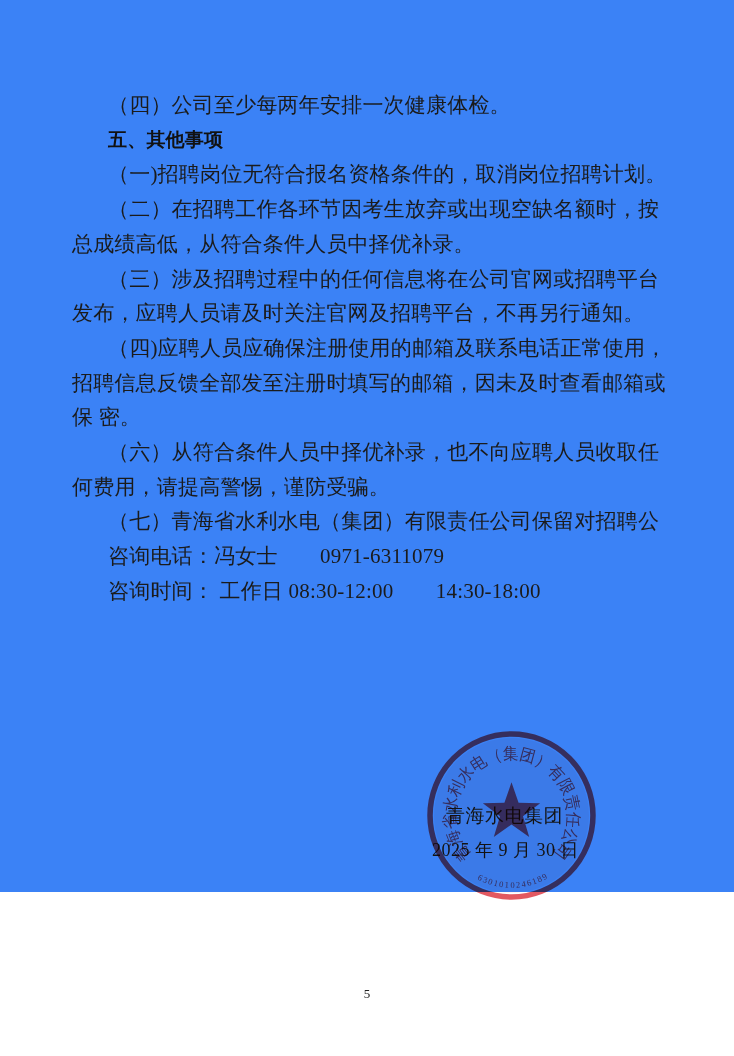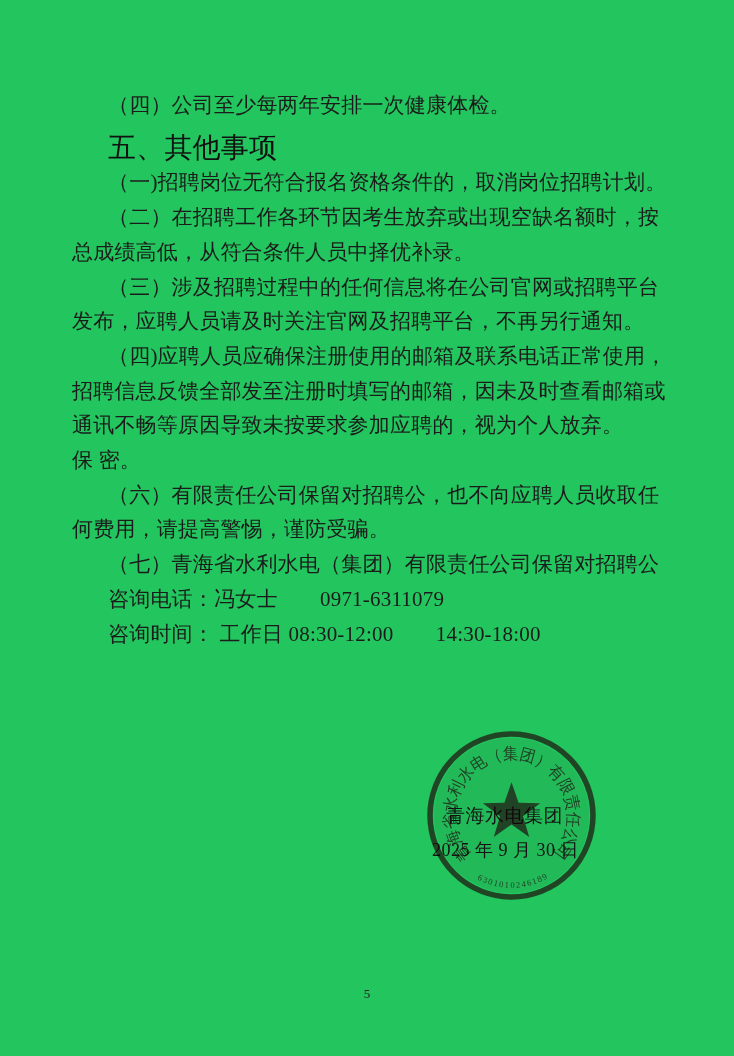--- a/index.html
+++ b/index.html
@@ -4,40 +4,39 @@
 <style>
   html, body {
     margin: 0; padding: 0;
     background: #ffffff;
     width: 734px; height: 1056px;
     overflow: hidden;
     font-family: "Liberation Serif", "DejaVu Serif", serif;
   }
   .page {
     position: relative;
-    width: 734px; height: 1056px;
-    background: #22c55e;
+    width: 734px; height: 892px;
+    background: #3b82f6;
   }
   .body-text {
     position: absolute;
     left: 72px; top: 88px;
     width: 592px;
     font-size: 21px;
     line-height: 34.7px;
     color: #1b1b1b;
     letter-spacing: 0.2px;
   }
   .ln { white-space: nowrap; }
   .ind { padding-left: 36px; }
   .head {
     font-family: "Liberation Sans", "DejaVu Sans", sans-serif;
-    font-weight: normal;
-    font-size: 28px;
+    font-weight: bold;
+    font-size: 19px;
     color: #111;
-    margin-top: 8px;
   }
   .sp2 { letter-spacing: 2.6px; }
   .sig-company {
     position: absolute;
     left: 446px; top: 803px;
     font-size: 19px;
     letter-spacing: 0.5px;
     color: #141414;
     white-space: nowrap;
     z-index: 1;
@@ -79,23 +78,22 @@
   <div class="body-text">
     <div class="ln ind">（四）公司至少每两年安排一次健康体检。</div>
     <div class="ln ind head">五、其他事项</div>
     <div class="ln ind">（一)招聘岗位无符合报名资格条件的，取消岗位招聘计划。</div>
     <div class="ln ind">（二）在招聘工作各环节因考生放弃或出现空缺名额时，按</div>
     <div class="ln">总成绩高低，从符合条件人员中择优补录。</div>
     <div class="ln ind">（三）涉及招聘过程中的任何信息将在公司官网或招聘平台</div>
     <div class="ln">发布，应聘人员请及时关注官网及招聘平台，不再另行通知。</div>
     <div class="ln ind">（四)应聘人员应确保注册使用的邮箱及联系电话正常使用，</div>
     <div class="ln">招聘信息反馈全部发至注册时填写的邮箱，因未及时查看邮箱或</div>
-    <div class="ln">通讯不畅等原因导致未按要求参加应聘的，视为个人放弃。</div>
     <div class="ln">保 密。</div>
-    <div class="ln ind">（六）有限责任公司保留对招聘公，也不向应聘人员收取任</div>
+    <div class="ln ind">（六）从符合条件人员中择优补录，也不向应聘人员收取任</div>
     <div class="ln">何费用，请提高警惕，谨防受骗。</div>
     <div class="ln ind">（七）青海省水利水电（集团）有限责任公司保留对招聘公</div>
     <div class="ln ind">咨询电话：冯女士　　0971-6311079</div>
     <div class="ln ind">咨询时间： 工作日 08:30-12:00　　14:30-18:00</div>
   </div>
 
   <div class="sig-company">青海水电集团</div>
   <div class="sig-date">2025 年 9 月 30 日</div>
 
   <svg class="stamp" viewBox="0 0 170 170" xmlns="http://www.w3.org/2000/svg">

